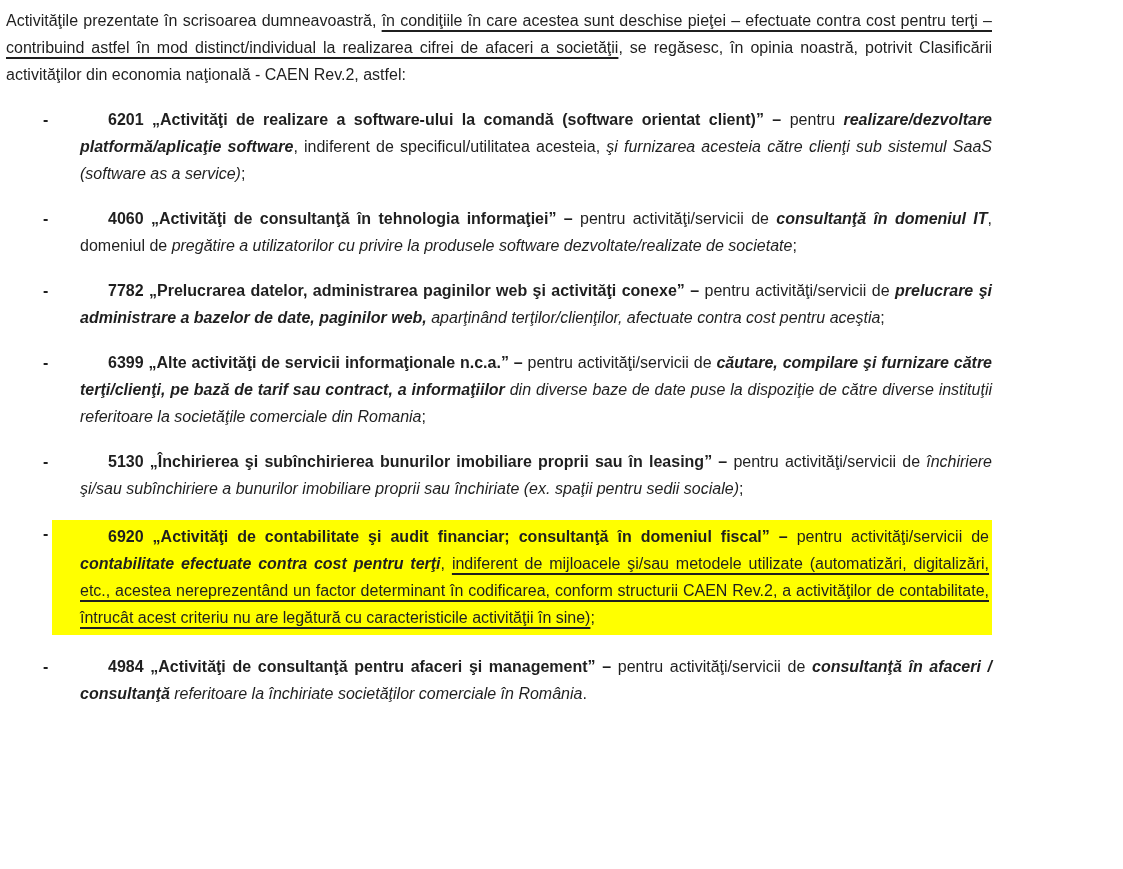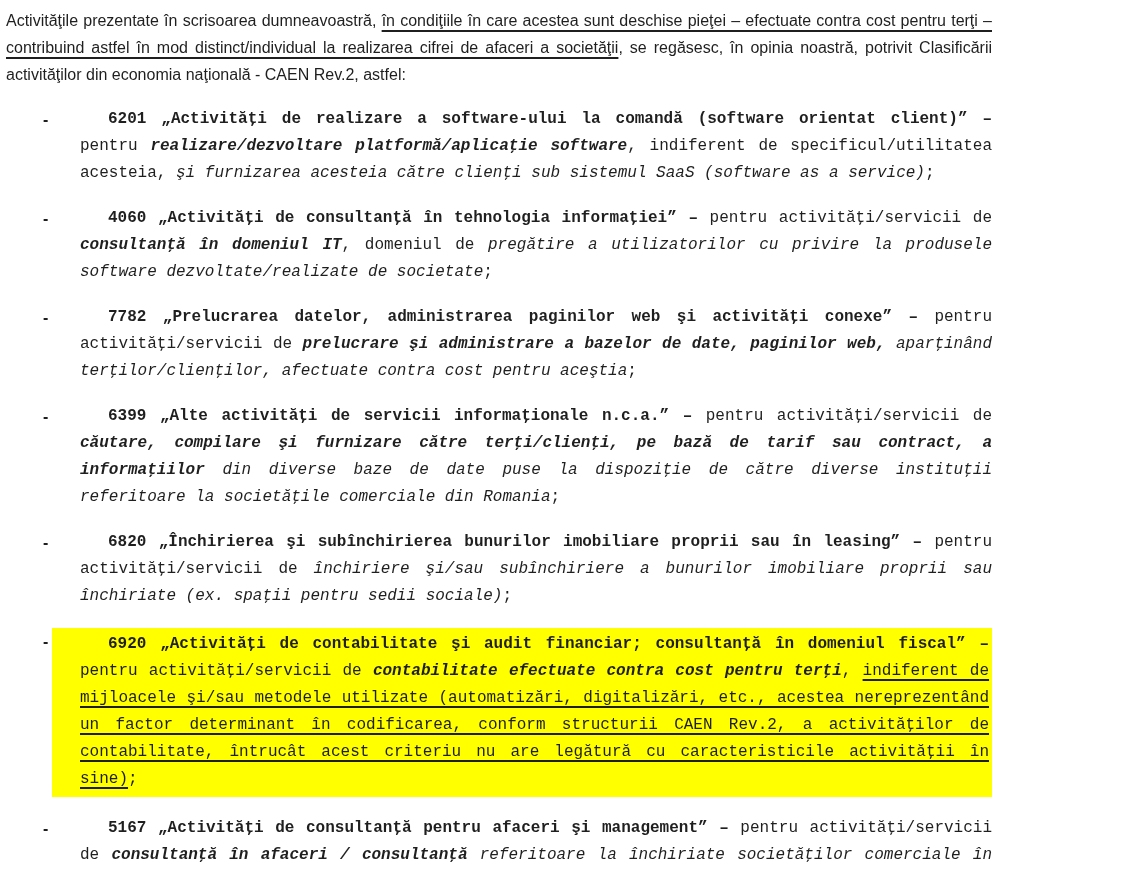--- a/index.html
+++ b/index.html
@@ -27,21 +27,20 @@
   }
   .item .marker {
     position: absolute;
     left: -37px;
     top: 0;
     font-weight: bold;
   }
   .item .content {
     text-align: justify;
     text-indent: 28px;
-    font-family: Liberation Mono, monospace;
   }
   .item.hl .content {
     box-sizing: border-box;
     background: var(--hl-color, #ffff00);
     margin-left: -28px;
     padding: 3px 3px 4px 28px;
   }
   .seg-b { font-weight: bold; }
   .seg-i { font-style: italic; }
   .seg-u {
@@ -67,24 +66,24 @@
       <div class="item">
         <span class="marker">-</span>
         <div class="content"><span class="seg-b">7782 „Prelucrarea datelor, administrarea paginilor web şi activităţi conexe” –</span><span> pentru activităţi/servicii de </span><span class="seg-b seg-i">prelucrare şi administrare a bazelor de date, paginilor web,</span><span class="seg-i"> aparţinând terţilor/clienţilor, afectuate contra cost pentru aceştia</span><span>;</span></div>
       </div>
       <div class="item">
         <span class="marker">-</span>
         <div class="content"><span class="seg-b">6399 „Alte activităţi de servicii informaţionale n.c.a.” –</span><span> pentru activităţi/servicii de </span><span class="seg-b seg-i">căutare, compilare şi furnizare către terţi/clienţi, pe bază de tarif sau contract, a informaţiilor</span><span class="seg-i"> din diverse baze de date puse la dispoziţie de către diverse instituţii referitoare la societăţile comerciale din Romania</span><span>;</span></div>
       </div>
       <div class="item">
         <span class="marker">-</span>
-        <div class="content"><span class="seg-b">6820 „Închirierea şi subînchirierea bunurilor imobiliare proprii sau în leasing” –</span><span> pentru activităţi/servicii de </span><span class="seg-i">închiriere şi/sau subînchiriere a bunurilor imobiliare proprii sau închiriate (ex. spaţii pentru sedii sociale)</span><span>;</span></div>
+        <div class="content"><span class="seg-b">5130 „Închirierea şi subînchirierea bunurilor imobiliare proprii sau în leasing” –</span><span> pentru activităţi/servicii de </span><span class="seg-i">închiriere şi/sau subînchiriere a bunurilor imobiliare proprii sau închiriate (ex. spaţii pentru sedii sociale)</span><span>;</span></div>
       </div>
       <div class="item hl">
         <span class="marker">-</span>
         <div class="content"><span class="seg-b">6920 „Activităţi de contabilitate şi audit financiar; consultanţă în domeniul fiscal” –</span><span> pentru activităţi/servicii de </span><span class="seg-b seg-i">contabilitate efectuate contra cost pentru terţi</span><span>, </span><span class="seg-u">indiferent de mijloacele şi/sau metodele utilizate (automatizări, digitalizări, etc., acestea nereprezentând un factor determinant în codificarea, conform structurii CAEN Rev.2, a activităţilor de contabilitate, întrucât acest criteriu nu are legătură cu caracteristicile activităţii în sine)</span><span>;</span></div>
       </div>
       <div class="item">
         <span class="marker">-</span>
-        <div class="content"><span class="seg-b">5167 „Activităţi de consultanţă pentru afaceri şi management” –</span><span> pentru activităţi/servicii de </span><span class="seg-b seg-i">consultanţă în afaceri / consultanţă</span><span class="seg-i"> referitoare la închiriate societăţilor comerciale în România</span><span>.</span></div>
+        <div class="content"><span class="seg-b">4984 „Activităţi de consultanţă pentru afaceri şi management” –</span><span> pentru activităţi/servicii de </span><span class="seg-b seg-i">consultanţă în afaceri / consultanţă</span><span class="seg-i"> referitoare la închiriate societăţilor comerciale în România</span><span>.</span></div>
       </div>
     </div>
 </div>
 
 </body></html>

